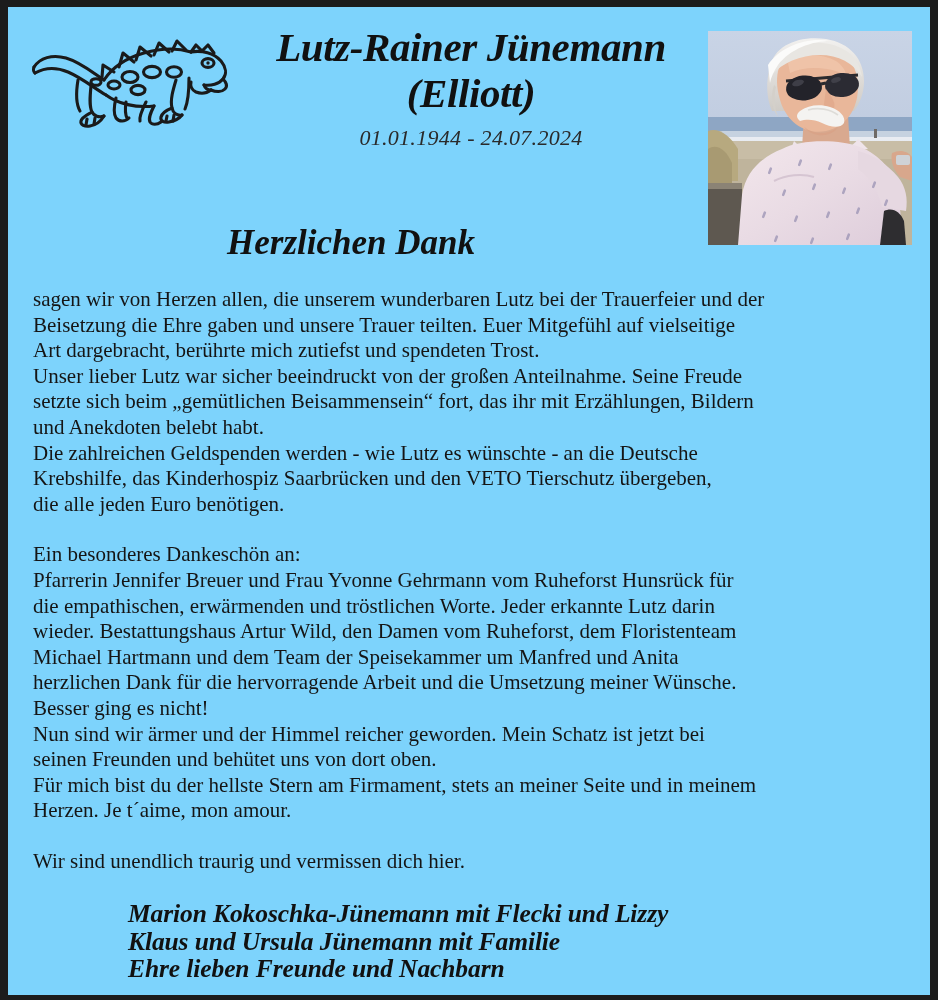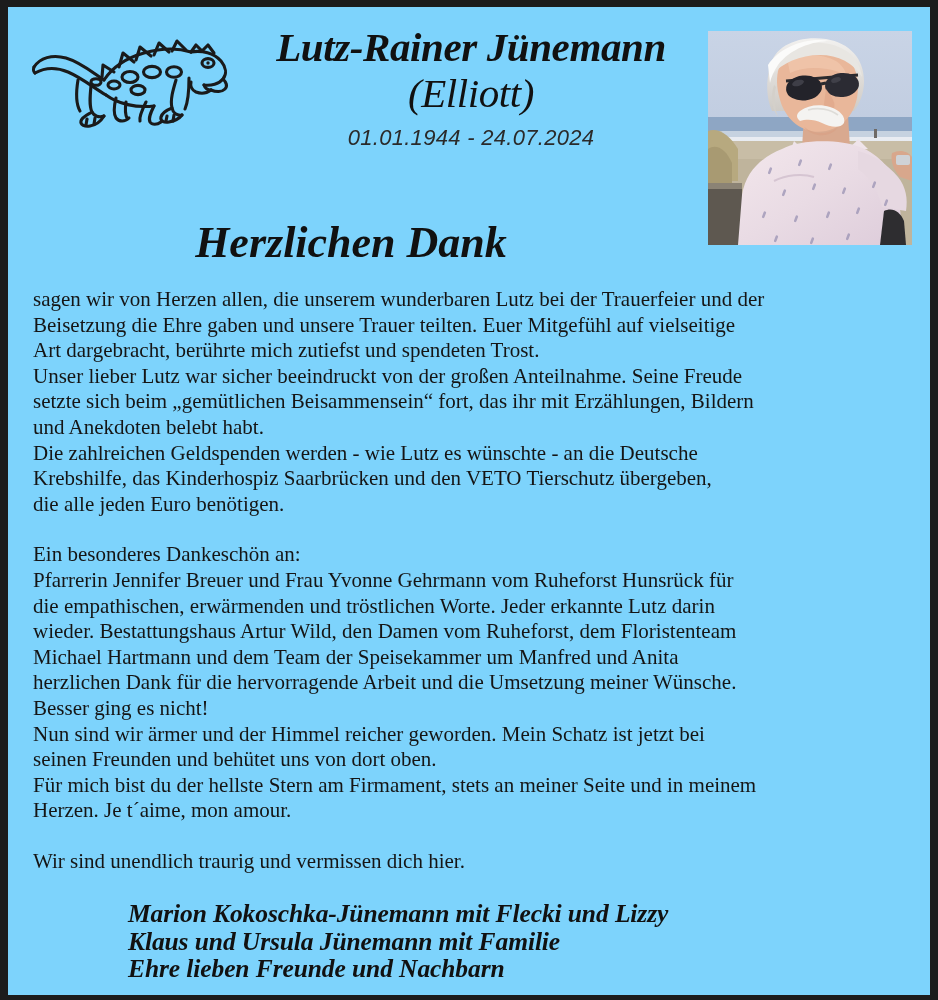--- a/index.html
+++ b/index.html
@@ -53,30 +53,30 @@
     font-weight: bold;
     font-style: italic;
     font-size: 41px;
     line-height: 45px;
     letter-spacing: -0.4px;
     color: #111111;
     margin: 0;
   }
   .deceased-alias {
     font-family: "Liberation Serif", "DejaVu Serif", serif;
-    font-weight: normal;
+    font-weight: bold;
     font-style: italic;
     font-size: 41px;
     line-height: 46px;
     letter-spacing: -0.4px;
     color: #111111;
     margin: 0;
   }
   .dates {
-    font-family: Liberation Sans, sans-serif;
+    font-family: Liberation Serif, serif;
     font-style: italic;
     font-size: 22px;
     line-height: 30px;
     color: #2a2a2a;
     margin: 7px 0 0 0;
     letter-spacing: 0.3px;
   }
 
   .portrait {
     position: absolute;
@@ -86,21 +86,21 @@
     height: 214px;
     overflow: hidden;
   }
   .portrait svg { display: block; width: 100%; height: 100%; }
 
   
   .thanks-heading {
     font-family: "Liberation Serif", "DejaVu Serif", serif;
     font-weight: bold;
     font-style: italic;
-    font-size: 44px;
+    font-size: 35px;
     line-height: 40px;
     color: #111111;
     text-align: center;
     margin: 0;
     padding: 0 236px 0 0;
     position: relative;
     top: -6px;
   }
 
   

